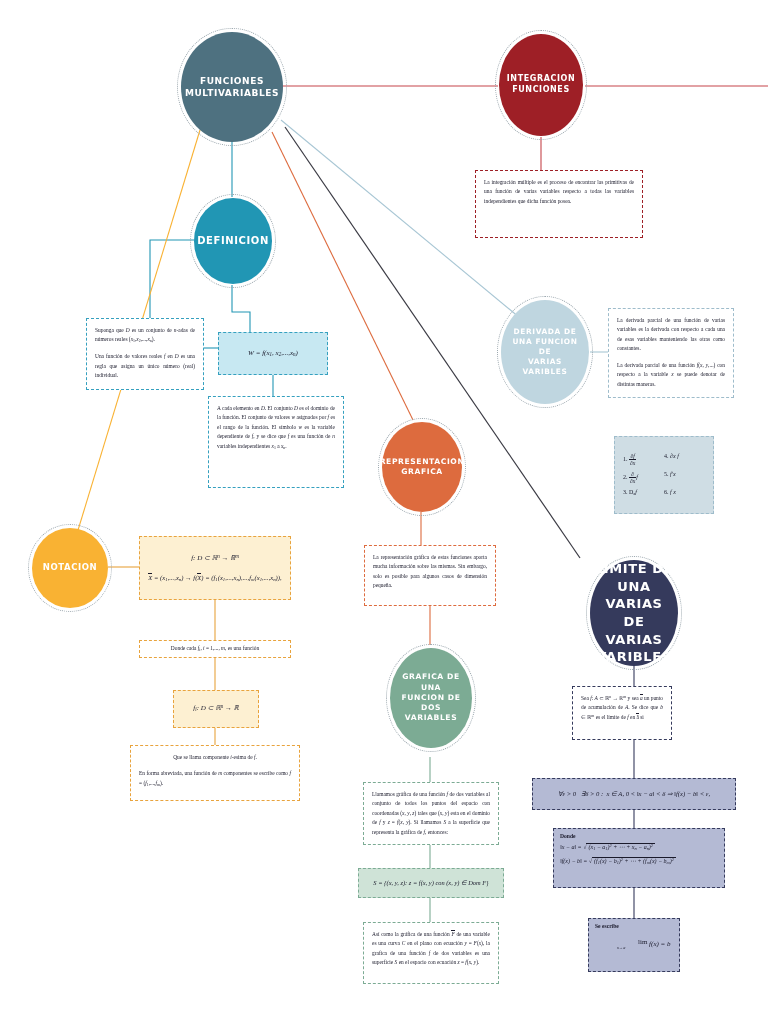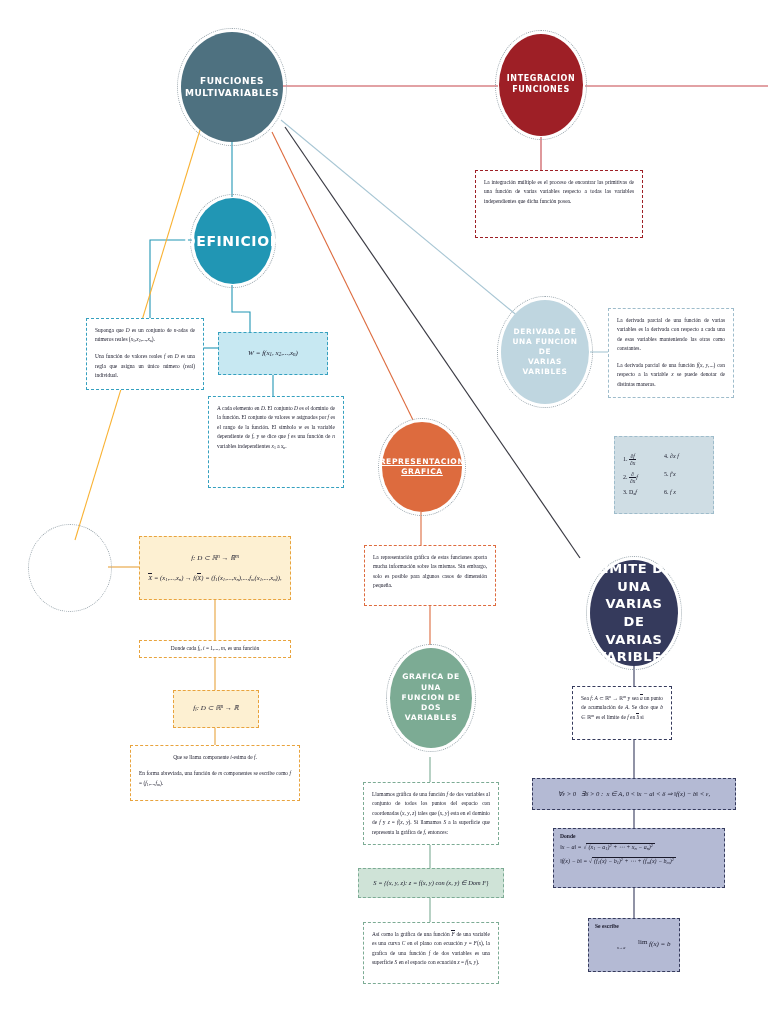--- a/index.html
+++ b/index.html
@@ -62,21 +62,21 @@
   .frac .den { display:block; padding: 0 1px; }
   .limstack { display:inline-block; text-align:center; line-height:1; vertical-align:middle; }
   .limstack .lim { display:block; font-style:normal;margin-left:43px; }
   .limstack .und { display:block; font-size:0.62em; }
 
   
   .c-teal   { background:#4e7180; }
   .c-red    { background:#9e1f26; }
   .c-blue   { background:#2196b4; }
   .c-ltblue { background:#bfd6e0; }
-  .c-orange { background:#dd6b3e;text-decoration:underline; }
+  .c-orange { background:#dd6b3e; }
   .c-yellow { background:#f9b233; }
   .c-green  { background:#7cab94; }
   .c-navy   { background:#353a5c; }
 
   .b-blue   { border:1px dashed #35a0bf; background:#ffffff; }
   .b-blue-f { border:1px dashed #35a0bf; background:#c7e8f2; }
   .b-red    { border:1px dashed #9e1f26; background:#ffffff; }
   .b-ltblue { border:1px dashed #9ebccb; background:#ffffff; }
   .b-ltblue-f{border:1px dashed #9ebccb; background:#cfdde4; }
   .b-orange { border:1px dashed #dd6b3e; background:#ffffff; }
@@ -151,21 +151,21 @@
 
   <div class="ring" style="left:495px;top:30px;width:92px;height:110px;"></div>
   <div class="node c-red" style="left:499px;top:34px;width:84px;height:102px;font-size:8px;">
     <span>
       <span class="lbl">INTEGRACION</span>
       <span class="lbl">FUNCIONES</span>
     </span>
   </div>
 
   <div class="ring" style="left:190px;top:194px;width:86px;height:94px;"></div>
-  <div class="node c-blue" style="left:194px;top:198px;width:78px;height:86px;font-size:14px;">
+  <div class="node c-blue" style="left:194px;top:198px;width:78px;height:86px;font-size:10px;">
     <span class="lbl">DEFINICION</span>
   </div>
 
   <div class="ring" style="left:497px;top:296px;width:96px;height:112px;"></div>
   <div class="node c-ltblue" style="left:501px;top:300px;width:88px;height:104px;font-size:7.4px;color:#ffffff;">
     <span>
       <span class="lbl">DERIVADA DE</span>
       <span class="lbl">UNA FUNCION DE</span>
       <span class="lbl">VARIAS VARIBLES</span>
     </span>
@@ -173,20 +173,23 @@
 
   <div class="ring" style="left:378px;top:418px;width:88px;height:98px;"></div>
   <div class="node c-orange" style="left:382px;top:422px;width:80px;height:90px;font-size:7.6px;">
     <span>
       <span class="lbl">REPRESENTACION</span>
       <span class="lbl">GRAFICA</span>
     </span>
   </div>
 
   <div class="ring" style="left:28px;top:524px;width:84px;height:88px;"></div>
+  <div class="node c-yellow" style="left:32px;top:528px;width:76px;height:80px;font-size:8.5px;">
+    <span class="lbl">NOTACION</span>
+  </div>
 
   <div class="ring" style="left:386px;top:644px;width:90px;height:108px;"></div>
   <div class="node c-green" style="left:390px;top:648px;width:82px;height:100px;font-size:7.6px;">
     <span>
       <span class="lbl">GRAFICA DE UNA</span>
       <span class="lbl">FUNCION DE DOS</span>
       <span class="lbl">VARIABLES</span>
     </span>
   </div>
 

